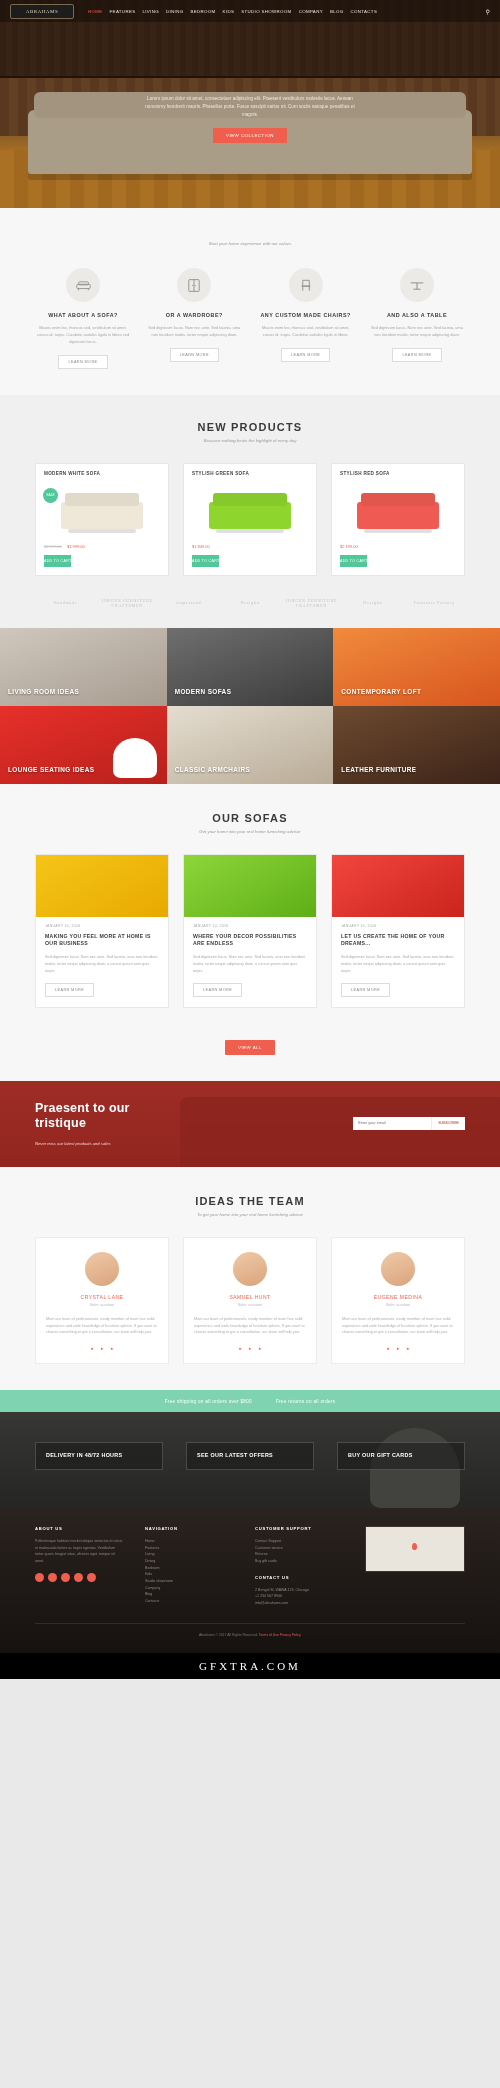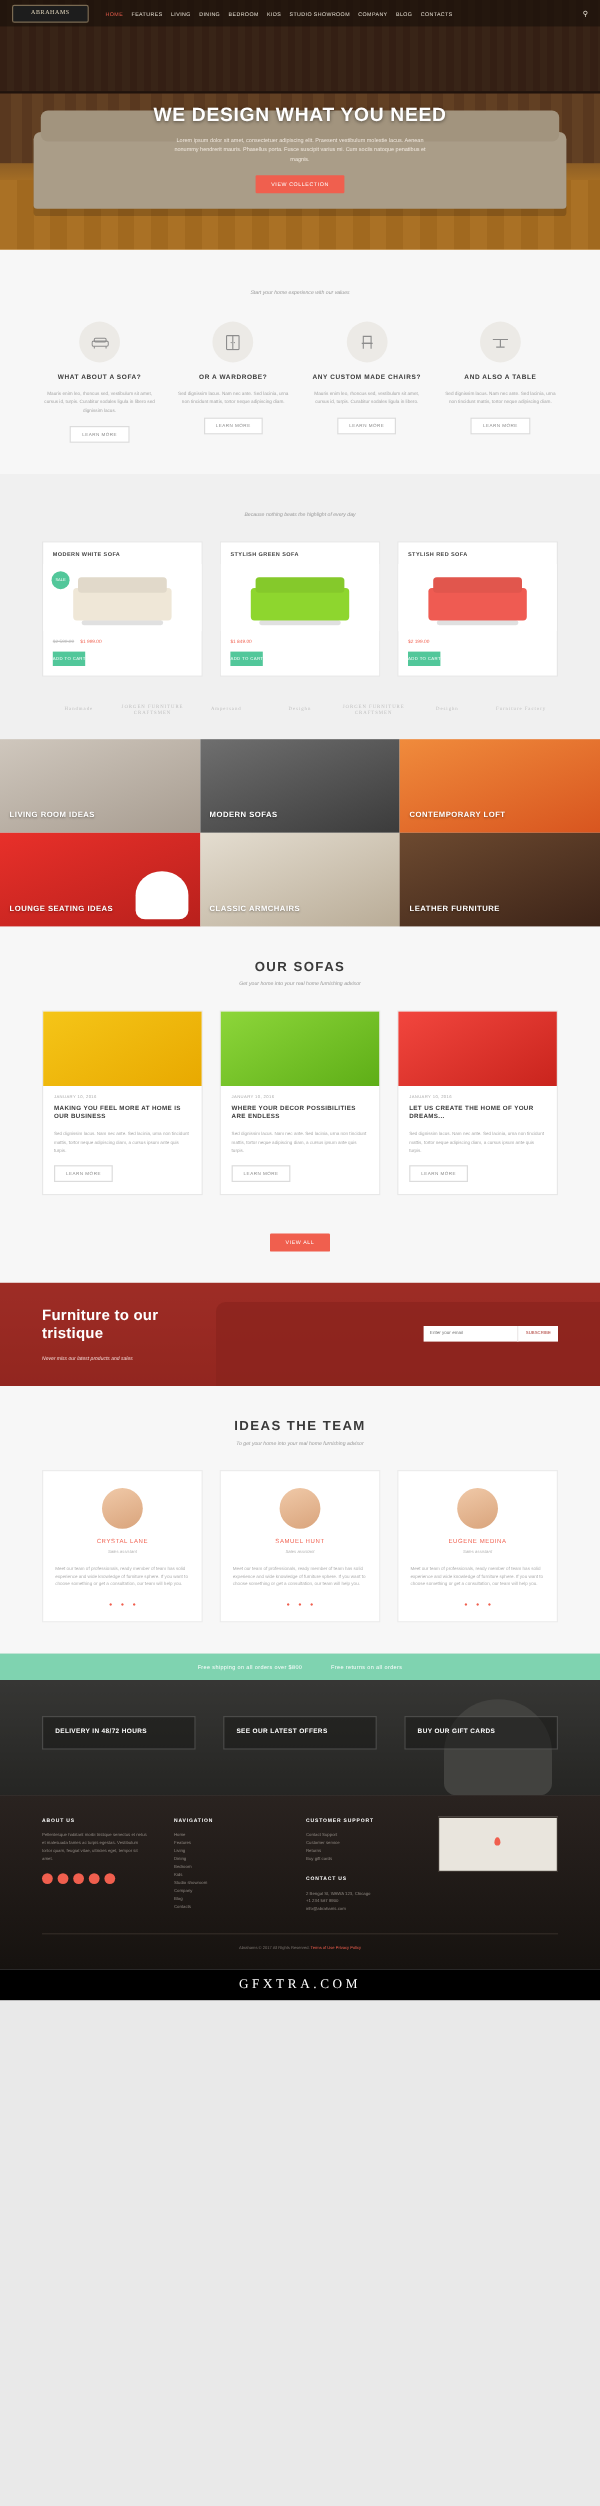--- a/index.html
+++ b/index.html
@@ -228,21 +228,20 @@
         <a>KIDS</a>
         <a>STUDIO SHOWROOM</a>
         <a>COMPANY</a>
         <a>BLOG</a>
         <a>CONTACTS</a>
       </nav>
       <span class="nav-search">⚲</span>
     </div>
 
     <div class="hero-copy">
-      <h1>WE DESIGN WHAT YOU NEED</h1>
       <p>Lorem ipsum dolor sit amet, consectetuer adipiscing elit. Praesent vestibulum molestie lacus. Aenean nonummy hendrerit mauris. Phasellus porta. Fusce suscipit varius mi. Cum sociis natoque penatibus et magnis.</p>
       <button class="btn-red">VIEW COLLECTION</button>
     </div>
   </div>
 
   <section class="sec-white">
     <div class="wrap">
       <div class="sec-sub">Start your home experience with our values</div>
       <div class="feat-row">
 
@@ -299,20 +298,21 @@
           <h3>AND ALSO A TABLE</h3>
           <p>Sed dignissim lacus. Nam nec ante. Sed lacinia, urna non tincidunt mattis, tortor neque adipiscing diam.</p>
           <button class="btn-ghost">LEARN MORE</button>
         </div>
       </div>
     </div>
   </section>
 
   <section class="sec-grey">
     <div class="wrap">
+      <h2 class="sec-title">NEW PRODUCTS</h2>
       <div class="sec-sub">Because nothing beats the highlight of every day</div>
 
       <div class="prod-row">
         <div class="prod">
           <div class="prod-head">MODERN WHITE SOFA</div>
           <div class="prod-img">
             <div class="badge-sale">SALE</div>
             <div class="sofa" style="background:#efe7d7"></div>
           </div>
           <div class="prod-price">
@@ -414,21 +414,21 @@
         <button class="btn-red">VIEW ALL</button>
       </div>
     </div>
   </section>
 
   <section class="news">
     <div class="news-sofa"></div>
     <div class="news-overlay"></div>
     <div class="news-inner">
       <div>
-        <h2>Furniture to our</h2>
+        <h2>Praesent to our</h2>
         <h2>tristique</h2>
         <p>Never miss our latest products and sales</p>
       </div>
       <div class="news-form">
         <input type="text" placeholder="Enter your email" style="">
         <button>SUBSCRIBE</button>
       </div>
     </div>
   </section>
 

